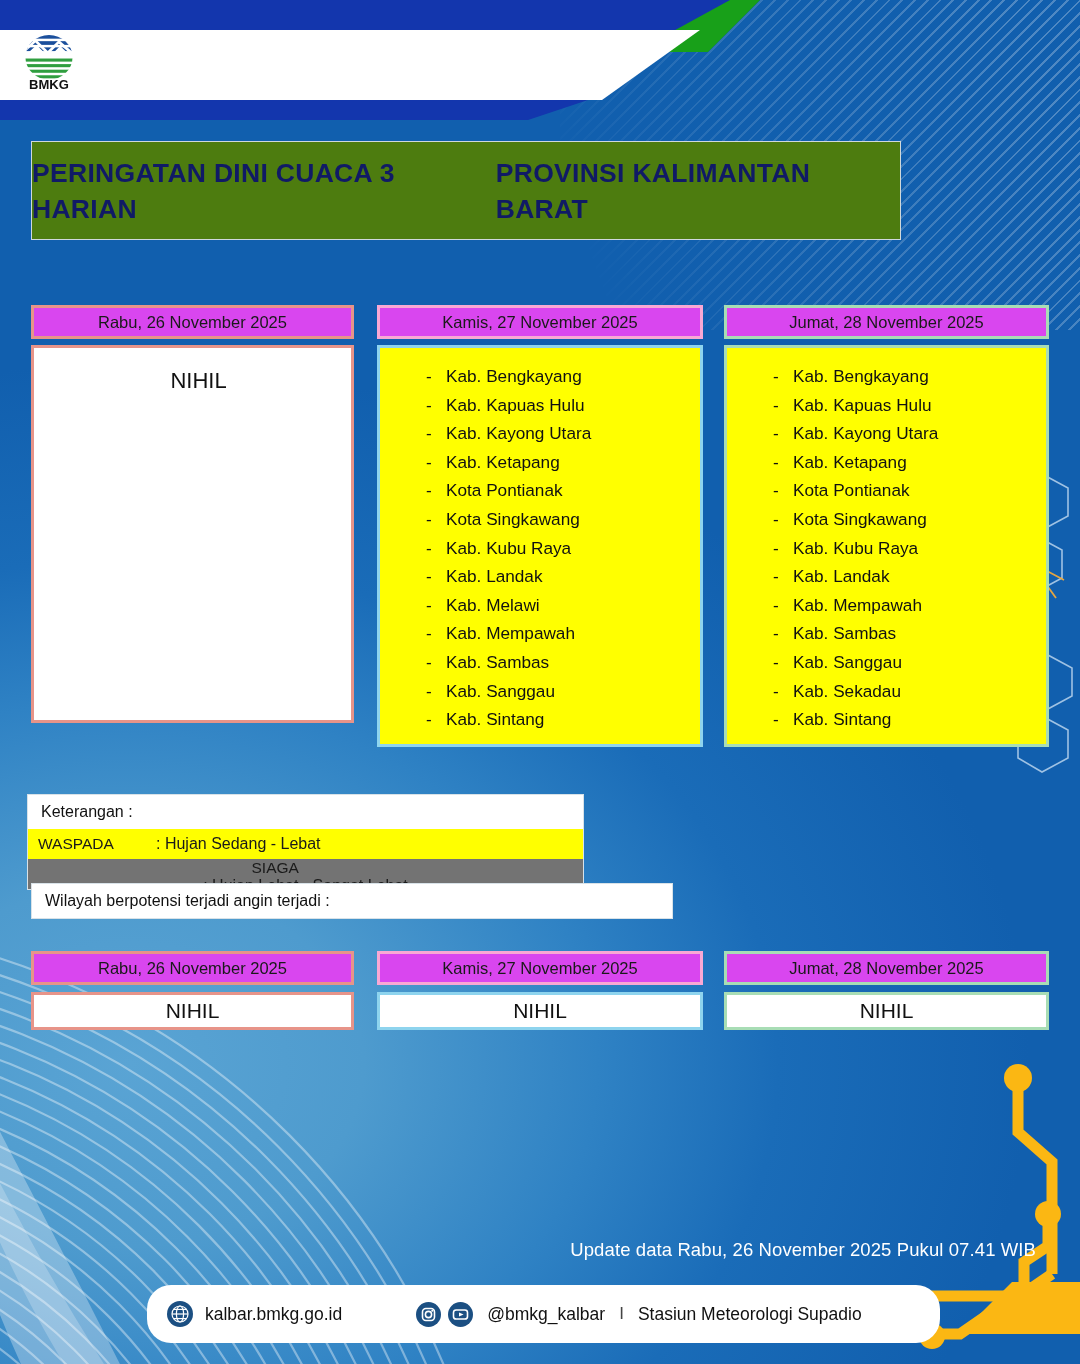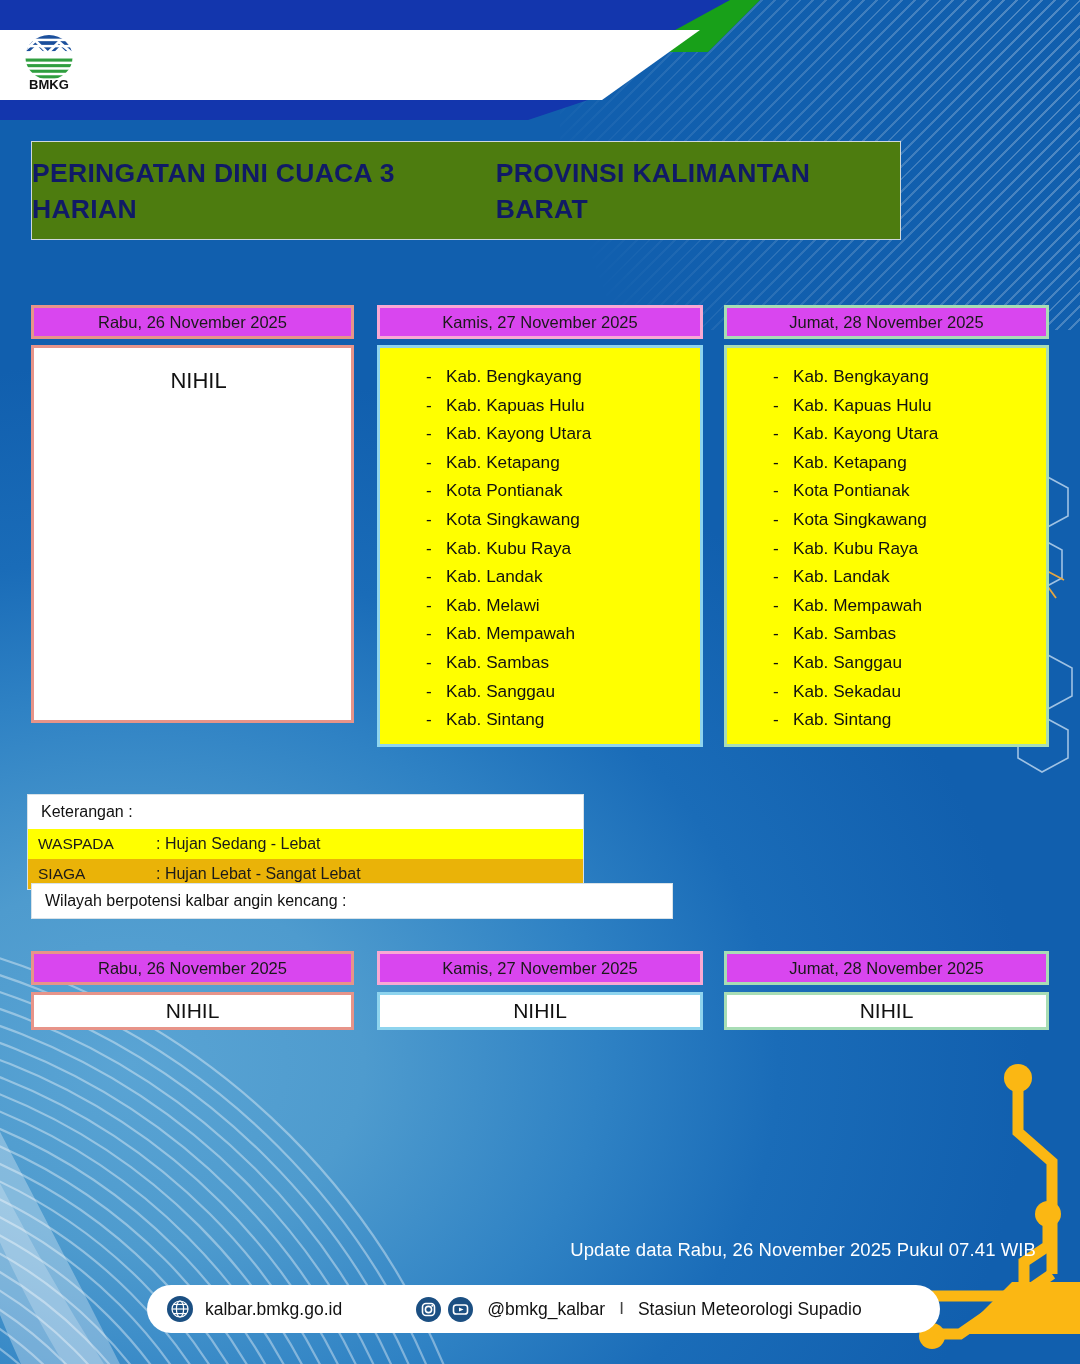--- a/index.html
+++ b/index.html
@@ -154,21 +154,21 @@
     padding-left: 13px;
     font-size: 16px; color: #111;
   }
   .legend-row { height: 30px; display: flex; align-items: center; }
   .legend-row .lv {
     width: 128px; padding-left: 10px;
     font-size: 15.5px; color: #1a1a1a;
   }
   .legend-row .ld { font-size: 16px; color: #1a1a1a; }
   .lr-waspada { background: #ffff00; }
-  .lr-siaga   { background: #eab308; }
+  .lr-siaga   { background: #737373; flex-direction: column; }
   .lr-awas    { background: #f50b0b; }
 
   
   #wind-label {
     position: absolute; top: 883px; left: 31px;
     width: 642px; height: 36px; background: #ffffff;
     display: flex; align-items: center; padding-left: 13px;
     font-size: 16px; color: #111; z-index: 4;
     border: 1px solid #d8e2e8;
   }
@@ -183,21 +183,21 @@
   .wind-nihil.c3 { border: 3px solid #a8ddb5; }
 
   
   #update-line {
     position: absolute; top: 1239px; right: 44px;
     font-size: 18.5px; color: #ffffff; z-index: 5;
     letter-spacing: .1px;
   }
   #footer-bar {
     position: absolute; top: 1285px; left: 147px;
-    width: 793px; height: 48px;
+    width: 793px; height: 58px;
     background: #ffffff; border-radius: 24px;
     display: flex; align-items: center;
     z-index: 6;
   }
   .fb-icon-globe { margin-left: 20px; width: 26px; height: 26px; flex: none; }
   .fb-icon-globe svg { width: 100%; height: 100%; display: block; }
   .fb-url { margin-left: 12px; font-size: 17.5px; color: #111; }
   .fb-soc { margin-left: 74px; display: flex; align-items: center; gap: 7px; }
   .fb-soc .si { width: 25px; height: 25px; }
   .fb-soc .si svg { width: 100%; height: 100%; display: block; }
@@ -391,21 +391,21 @@
   <div class="legend-row lr-waspada">
     <div class="lv">WASPADA</div>
     <div class="ld">: Hujan Sedang - Lebat</div>
   </div>
   <div class="legend-row lr-siaga">
     <div class="lv">SIAGA</div>
     <div class="ld">: Hujan Lebat - Sangat Lebat</div>
   </div>
 </div>
 
-<div id="wind-label">Wilayah berpotensi kalbar angin kencang :</div>
+<div id="wind-label">Wilayah berpotensi terjadi angin terjadi :</div>
 
 <div id="wind-section">
   <div class="col-row">
     <div class="col col-1">
       <div class="date-head c1">Rabu, 26 November 2025</div>
       <div class="wind-nihil c1">NIHIL</div>
     </div>
     <div class="col col-2">
       <div class="date-head c2">Kamis, 27 November 2025</div>
       <div class="wind-nihil c2">NIHIL</div>

